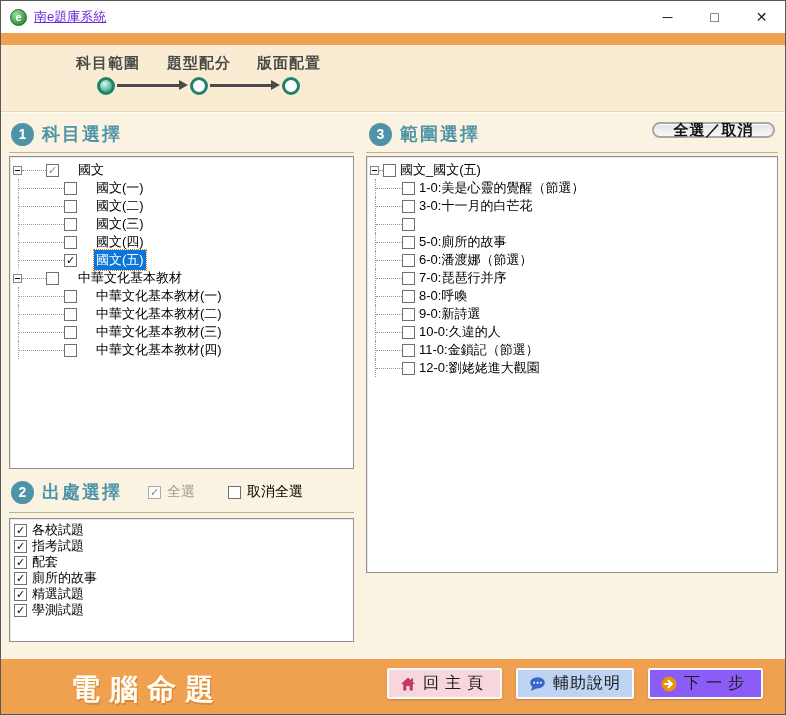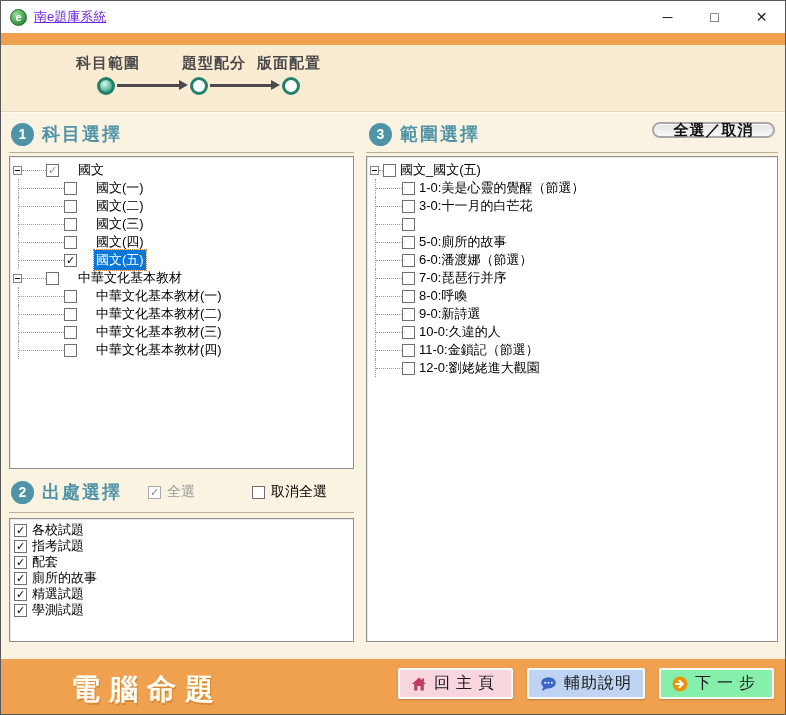--- a/index.html
+++ b/index.html
@@ -19,21 +19,21 @@
   .win-controls { margin-left:auto; display:flex; height:100%; }
   .win-btn { width:47px; display:flex; align-items:center; justify-content:center;
              font-size:14px; color:#1a1a1a; cursor:default; }
 
   
   .orange-strip { position:absolute; top:32px; left:0; right:0; height:12px; background:#EFA150; }
   .step-area { position:absolute; top:44px; left:0; right:0; height:67px; background:#FAECD3;
                border-bottom:1px solid #E7D8BC; box-shadow:0 1px 0 #FFFBEF; }
   .step-label { position:absolute; top:9px; width:66px; text-align:center; font-size:15px;
                 font-weight:bold; color:#4A4A4A; letter-spacing:1px; white-space:nowrap; }
-  .sl0 { left:74px; } .sl1 { left:180px; } .sl2 { left:255px; }
+  .sl0 { left:74px; } .sl1 { left:165px; } .sl2 { left:255px; }
   .step-circle { position:absolute; top:32px; width:18px; height:18px; border-radius:50%;
                  border:3px solid #23806B; background:#FFFFFF; }
   .sc0 { left:96px; background:radial-gradient(circle at 38% 32%, #C2F2DD 10%, #35A386 80%); }
   .sc1 { left:189px; } .sc2 { left:281px; }
   .sarrow { position:absolute; top:39px; height:3px; background:#4A4A4A; }
   .sa0 { left:116px; width:62px; } .sa1 { left:209px; width:61px; }
   .sarrow::after { content:""; position:absolute; right:-9px; top:-4px; width:0; height:0;
                    border-left:9px solid #4A4A4A; border-top:5px solid transparent;
                    border-bottom:5px solid transparent; }
 
@@ -47,28 +47,28 @@
             letter-spacing:2px; white-space:nowrap; }
   .hline { position:absolute; height:1px; background:#BCB096; }
   .hl1 { left:8px; top:151px; width:345px; }
   .hl2 { left:8px; top:511px; width:345px; }
   .hl3 { left:365px; top:151px; width:412px; }
 
   
   .hchk { display:flex; align-items:center; margin-left:26px; font-size:14px; }
   .hchk .lbl { margin-left:6px; }
   .hchk.disabled .lbl { color:#9A9A9A;text-align:center; }
-  .hchk2 { margin-left:44px;padding-left:13px; }
+  .hchk2 { margin-left:20px;padding-left:13px; }
 
   
   .wbox { position:absolute; background:#FFFFFF; border:1px solid #8F8F8F;
           box-shadow:inset 1px 1px 0 #E9E9E9; overflow:hidden; }
   .box1 { left:8px;   top:155px; width:345px; height:313px; padding-top:4px; }
   .box2 { left:8px;   top:517px; width:345px; height:124px; padding:3px 2px; }
-  .box3 { left:365px; top:155px; width:412px; height:486px; padding-top:4px; }
+  .box3 { left:365px; top:155px; width:412px; height:417px; padding-top:4px; }
 
   
   .pill { position:absolute; left:651px; top:121px; width:123px; height:16px;
           border-radius:14px; background:linear-gradient(#E2E2E2,#F8F8F8);
           border:2px solid #A8A8A8; box-shadow:inset 0 1px 0 #fff;
           font-size:15px; color:#111; display:flex; align-items:center;
           justify-content:center; letter-spacing:1px; cursor:default;font-weight:bold; }
 
   
   .trow { display:flex; align-items:center; height:18px; padding-left:3px;
@@ -98,28 +98,28 @@
   
   .crow { display:flex; align-items:center; height:16px; padding-left:2px;
           font-size:13px; white-space:nowrap; }
   .crow .clabel { margin-left:5px; }
 
   
   .footer { position:absolute; left:0; top:658px; width:100%; height:57px; background:#EFA150; }
   .footer-title { position:absolute; left:70px; top:11px; font-size:29px; font-weight:bold;
                   color:#FFFDF4; letter-spacing:9px; white-space:nowrap;
                   text-shadow:1px 2px 0 rgba(196,118,32,0.55); }
-  .footer-buttons { position:absolute; right:11px; top:9px; display:flex; gap:14px; }
+  .footer-buttons { position:absolute; right:22px; top:9px; display:flex; gap:14px; }
   .fbtn { height:31px; display:flex; align-items:center; gap:7px; padding:0 11px;
           border:2px solid #FCFCFC; border-radius:2px; font-size:16px; color:#1a1a1a;
           box-shadow:0 1px 2px rgba(0,0,0,0.2); cursor:default; white-space:nowrap; }
   .fbtn svg { flex:0 0 auto; }
   .fbtn0 { background:#F8D6DE; letter-spacing:6px; }
   .fbtn1 { background:#BFD4F2; letter-spacing:1px; }
-  .fbtn2 { background:#86efac; letter-spacing:6px; }
+  .fbtn2 { background:#8b5cf6; letter-spacing:6px; }
 </style>
 </head>
 <body>
 
 <div class="window">
 
   <div class="titlebar">
     <span class="app-icon">e</span>
     <span class="title-text">南e題庫系統</span>
     <div class="win-controls">

